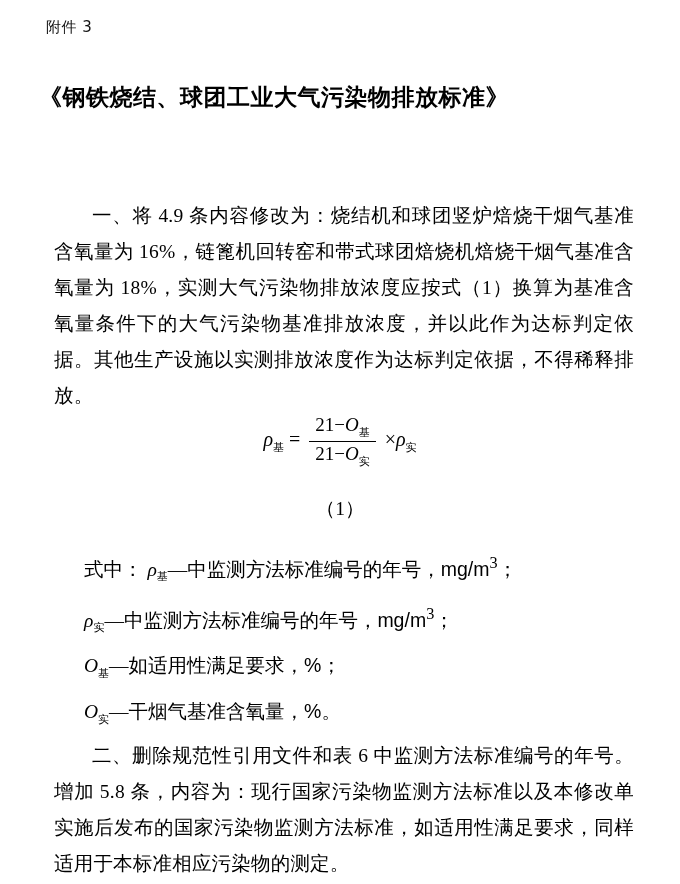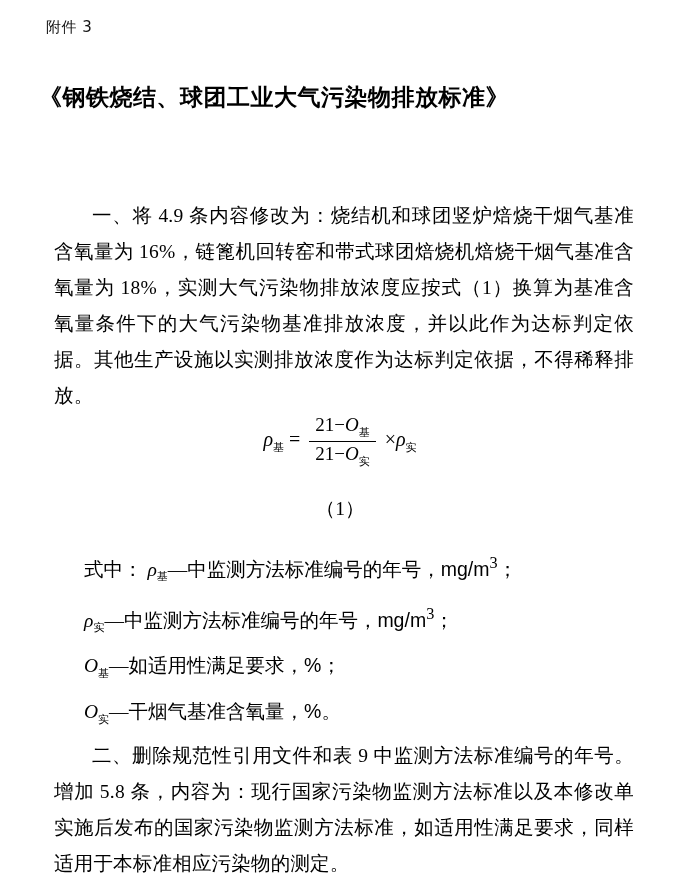--- a/index.html
+++ b/index.html
@@ -160,16 +160,16 @@
 
       <div class="defline">
         <span class="sym">O</span><sub class="cn">基</sub><span>—如适用性满足要求，</span><span class="unit">%</span><span>；</span>
       </div>
 
       <div class="defline">
         <span class="sym">O</span><sub class="cn">实</sub><span>—干烟气基准含氧量，</span><span class="unit">%</span><span>。</span>
       </div>
     </div>
 
-    <p class="para indent tail">二、删除规范性引用文件和表 9 中监测方法标准编号的年号。增加 5.8 条，内容为：现行国家污染物监测方法标准以及本修改单实施后发布的国家污染物监测方法标准，如适用性满足要求，同样适用于本标准相应污染物的测定。</p>
+    <p class="para indent tail">二、删除规范性引用文件和表 6 中监测方法标准编号的年号。增加 5.8 条，内容为：现行国家污染物监测方法标准以及本修改单实施后发布的国家污染物监测方法标准，如适用性满足要求，同样适用于本标准相应污染物的测定。</p>
 
   </div>
 </div>
 
 </body></html>

